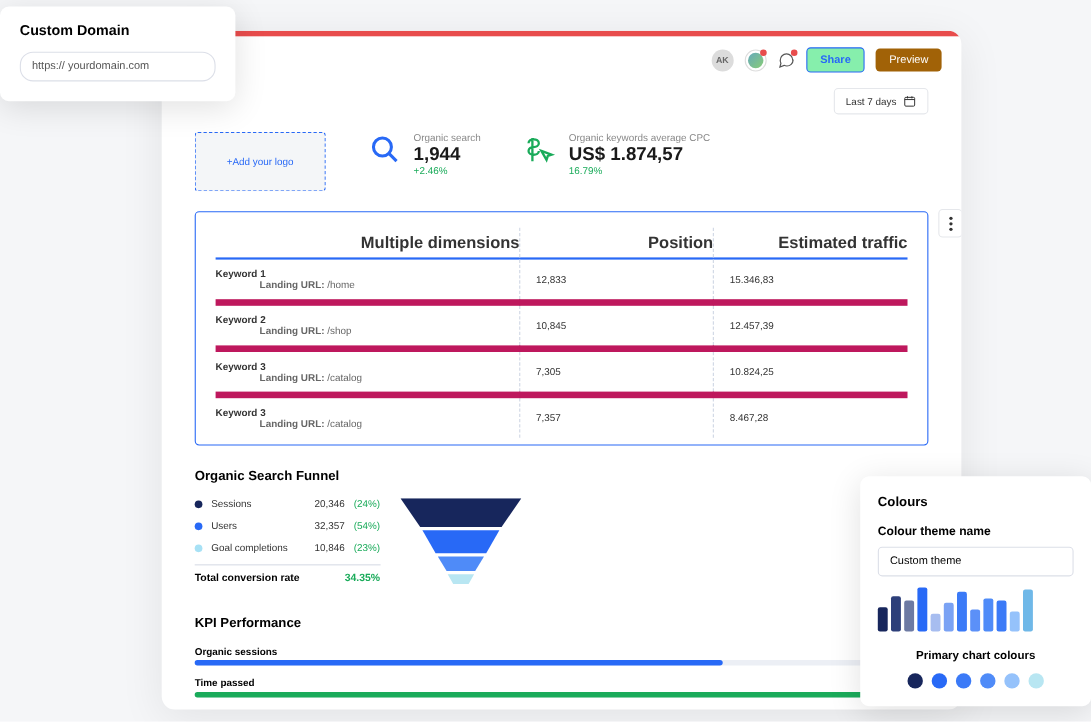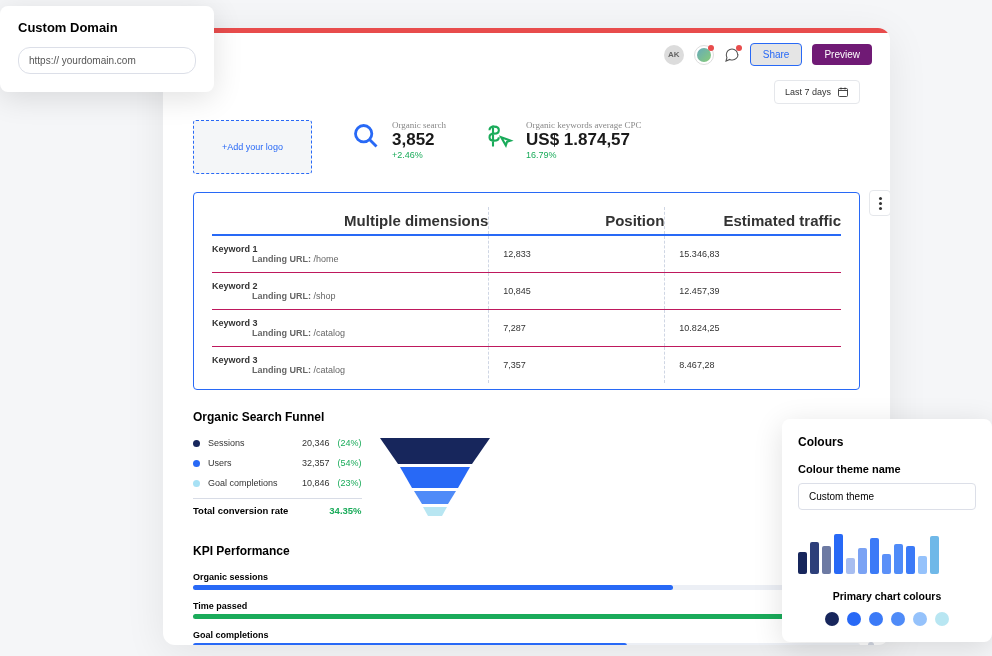--- a/index.html
+++ b/index.html
@@ -1,48 +1,48 @@
 <!DOCTYPE html>
 <html><head>
 <meta charset="utf-8">
 <style>
 *{margin:0;padding:0;box-sizing:border-box;}
 body{font-family:-apple-system,BlinkMacSystemFont,"Segoe UI",Arial,sans-serif;background:#f5f6f8;width:992px;height:656px;position:relative;overflow:hidden;}
-.browser-window{position:absolute;top:28px;left:147px;width:727px;height:617px;background:#fff;border-radius:12px;box-shadow:0 8px 40px rgba(0,0,0,.08);overflow:hidden;margin-left:16px;}
+.browser-window{position:absolute;top:28px;left:147px;width:727px;height:617px;background:#fff;border-radius:12px;box-shadow:0 8px 40px rgba(0,0,0,.08);overflow:hidden;}
 .browser-top{height:5px;background:#e84c4c;}
 .top-bar{display:flex;align-items:center;justify-content:flex-end;padding:10px 18px;gap:10px;}
 .avatar{width:20px;height:20px;border-radius:50%;font-size:8px;display:flex;align-items:center;justify-content:center;font-weight:600;}
 .avatar.a1{background:#dcdcdc;color:#666;}
 .avatar.a2{background:#fff;border:1px solid #ddd;position:relative;}
 .avatar.a2::before{content:"";width:14px;height:14px;background:linear-gradient(135deg,#6ab,#8c7);border-radius:50%;}
 .avatar-dot{width:6px;height:6px;background:#e84c4c;border-radius:50%;position:absolute;top:-1px;right:-1px;}
 .bell{width:16px;height:16px;position:relative;}
 .bell svg{width:16px;height:16px;}
 .btn{border-radius:4px;padding:5px 12px;font-size:10px;cursor:pointer;}
-.btn-outline{background:#e5e5e5;border:1px solid #2869f6;color:#2869f6;}
-.btn-primary{background:#701a75;color:#fff;border:none;}
+.btn-outline{background:#86efac;border:1px solid #2869f6;color:#2869f6;font-weight:bold;}
+.btn-primary{background:#a16207;color:#fff;border:none;}
 .period-row{display:flex;justify-content:flex-end;padding:4px 30px 10px;}
 .period{display:flex;align-items:center;gap:6px;background:#fff;border:1px solid #e5e7eb;border-radius:4px;padding:5px 10px;font-size:9px;color:#333;cursor:pointer;}
 .kpi-row{display:flex;gap:40px;padding:6px 30px 18px;align-items:flex-start;}
 .logo-box{width:119px;height:54px;border:1px dashed #2869f6;background:#f4f6f8;display:flex;align-items:center;justify-content:center;font-size:9px;color:#2869f6;cursor:pointer;border-radius:3px;}
 .kpi{display:flex;gap:12px;align-items:flex-start;}
 .kpi-icon{width:28px;height:28px;margin-top:2px;}
-.kpi-label{font-size:9px;color:#888;font-family:Liberation Serif, serif;}
+.kpi-label{font-size:9px;color:#888;}
 .kpi-value{font-size:17px;font-weight:700;color:#1a1a1a;line-height:1.2;}
 .kpi-change{font-size:9px;color:#1aab5a;}
 .section-table{margin:0 30px;border:1.5px solid #2869f6;border-radius:4px;padding:14px 18px 6px;position:relative;}
 .section-title{font-size:12px;font-weight:700;margin-bottom:14px;}
 .tbl{width:100%;border-collapse:collapse;}
 .tbl thead th{font-size:15px;color:#333;text-align:right;font-weight:600;padding:5px 0;}
 .tbl .hdr-row td{padding:0;}
 .tbl .hdr-underline{border-bottom:2px solid #2869f6;height:2px;}
 .col1{width:44%;}
 .col2{width:28%;border-left:1px dashed #cfd6e4;border-right:1px dashed #cfd6e4;padding-left:14px!important;}
 .col3{width:28%;padding-left:14px!important;}
-.tbl tbody tr{border-bottom:1px solid #be185d;}
+.tbl tbody tr{border-bottom:6px solid #be185d;}
 .tbl tbody tr:last-child{border-bottom:none;}
 .tbl tbody td{font-size:9px;color:#333;padding:8px 0;vertical-align:middle;}
 .kw-sub{color:#666;padding-left:40px;}
 .more-btn{position:absolute;top:-3px;right:-32px;width:22px;height:26px;border:1px solid #e5e7eb;border-radius:4px;background:#fff;display:flex;align-items:center;justify-content:center;cursor:pointer;flex-direction:column;gap:2px;}
 .more-btn span{width:3px;height:3px;border-radius:50%;background:#333;}
 .bottom-row{display:flex;padding:20px 30px;gap:24px;flex-direction:column;}
 .panel{flex:1;}
 .panel-title{font-size:12px;font-weight:700;margin-bottom:14px;}
 .funnel-wrap{display:flex;gap:18px;}
 .funnel-stats{font-size:9px;}
@@ -63,21 +63,21 @@
 .bar-fill{height:100%;border-radius:3px;}
 .bar .ok{position:absolute;right:-14px;top:-4px;width:10px;height:10px;border-radius:50%;background:#1aab5a;display:flex;align-items:center;justify-content:center;}
 .bar .ok::after{content:"✓";color:#fff;font-size:6px;}
 .bar .neutral{position:absolute;right:-14px;top:-1px;width:6px;height:6px;border-radius:50%;background:#d0d5e0;}
 .custom-domain-card{position:absolute;top:6px;left:0;width:214px;background:#fff;border-radius:8px;box-shadow:0 6px 30px rgba(0,0,0,.12);padding:14px 18px 18px;}
 .cd-title{font-size:13px;font-weight:700;margin-bottom:12px;}
 .cd-input{width:100%;border:1px solid #dcdfe8;border-radius:12px;padding:7px 10px;font-size:10px;color:#555;}
 .colours-card{position:absolute;bottom:14px;right:0;width:210px;background:#fff;border-radius:8px;box-shadow:0 6px 30px rgba(0,0,0,.12);padding:16px;}
 .cc-title{font-size:12px;font-weight:600;margin-bottom:14px;}
 .cc-sub{font-size:11px;font-weight:700;margin-bottom:8px;}
-.cc-input{width:100%;border:1px solid #dcdfe8;border-radius:4px;padding:7px 10px;font-size:10px;margin-bottom:22px;}
+.cc-input{width:100%;border:1px solid #dcdfe8;border-radius:4px;padding:7px 10px;font-size:10px;margin-bottom:8px;}
 .mini-chart{display:flex;gap:3px;align-items:flex-end;height:42px;margin-bottom:16px;}
 .mini-chart div{width:9px;border-radius:2px;}
 .cc-primary-label{font-size:10.5px;font-weight:700;text-align:center;margin-bottom:10px;}
 .swatches{display:flex;justify-content:center;gap:8px;}
 .sw{width:14px;height:14px;border-radius:50%;cursor:pointer;}
 </style>
 </head>
 <body>
 
 <div class="browser-window">
@@ -111,21 +111,21 @@
   <div class="kpi-row">
     <div class="logo-box">+Add your logo</div>
 
     <div class="kpi">
       <svg class="kpi-icon" viewBox="0 0 24 24" fill="none" stroke="#2869f6" stroke-width="2.4">
           <circle cx="10" cy="10" r="7"></circle>
           <path d="M21 21l-6-6"></path>
         </svg>
       <div>
         <div class="kpi-label">Organic search</div>
-        <div class="kpi-value">3,852</div>
+        <div class="kpi-value">1,944</div>
         <div class="kpi-change">+2.46%</div>
       </div>
     </div>
 
     <div class="kpi">
       <svg class="kpi-icon" viewBox="0 0 24 24" fill="none" stroke="#1aab5a" stroke-width="1.8">
           <path d="M6 3v18M3 7c0-2 2-3 4-3s4 1 4 3-2 3-4 3-4 1-4 3 2 3 4 3 4-1 4-3"></path>
           <path d="M13 13l8 3-3 1-1 3-4-7z"></path>
         </svg>
       <div>
@@ -170,21 +170,21 @@
               <div class="kw-sub"><b>Landing URL:</b> /shop</div>
             </td>
             <td class="col2">10,845</td>
             <td class="col3">12.457,39</td>
           </tr>
           <tr>
             <td class="col1">
               <div><b>Keyword 3</b></div>
               <div class="kw-sub"><b>Landing URL:</b> /catalog</div>
             </td>
-            <td class="col2">7,287</td>
+            <td class="col2">7,305</td>
             <td class="col3">10.824,25</td>
           </tr>
           <tr>
             <td class="col1">
               <div><b>Keyword 3</b></div>
               <div class="kw-sub"><b>Landing URL:</b> /catalog</div>
             </td>
             <td class="col2">7,357</td>
             <td class="col3">8.467,28</td>
           </tr>

